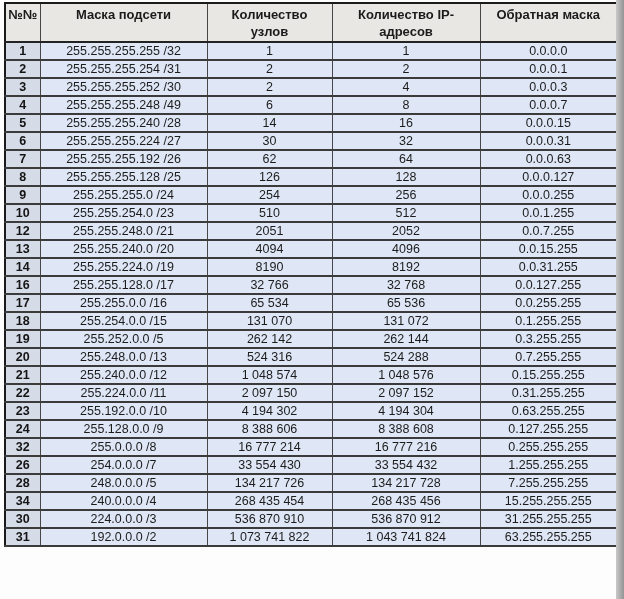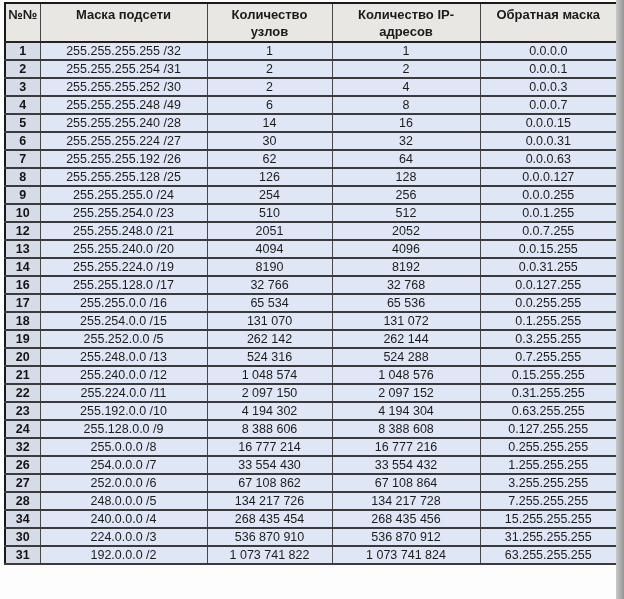--- a/index.html
+++ b/index.html
@@ -259,27 +259,20 @@
             <td>0.255.255.255</td>
           </tr>
           <tr>
             <td class="num-cell">26</td>
             <td>254.0.0.0 /7</td>
             <td>33 554 430</td>
             <td>33 554 432</td>
             <td>1.255.255.255</td>
           </tr>
           <tr>
-            <td class="num-cell">27</td>
-            <td>252.0.0.0 /6</td>
-            <td>67 108 862</td>
-            <td>67 108 864</td>
-            <td>3.255.255.255</td>
-          </tr>
-          <tr>
             <td class="num-cell">28</td>
             <td>248.0.0.0 /5</td>
             <td>134 217 726</td>
             <td>134 217 728</td>
             <td>7.255.255.255</td>
           </tr>
           <tr>
             <td class="num-cell">34</td>
             <td>240.0.0.0 /4</td>
             <td>268 435 454</td>
@@ -290,20 +283,20 @@
             <td class="num-cell">30</td>
             <td>224.0.0.0 /3</td>
             <td>536 870 910</td>
             <td>536 870 912</td>
             <td>31.255.255.255</td>
           </tr>
           <tr>
             <td class="num-cell">31</td>
             <td>192.0.0.0 /2</td>
             <td>1 073 741 822</td>
-            <td>1 073 741 824</td>
+            <td>1 043 741 824</td>
             <td>63.255.255.255</td>
           </tr>
         </tbody>
     </table>
   </div>
   <div class="edge-strip"></div>
 </div>
 
 </body></html>

